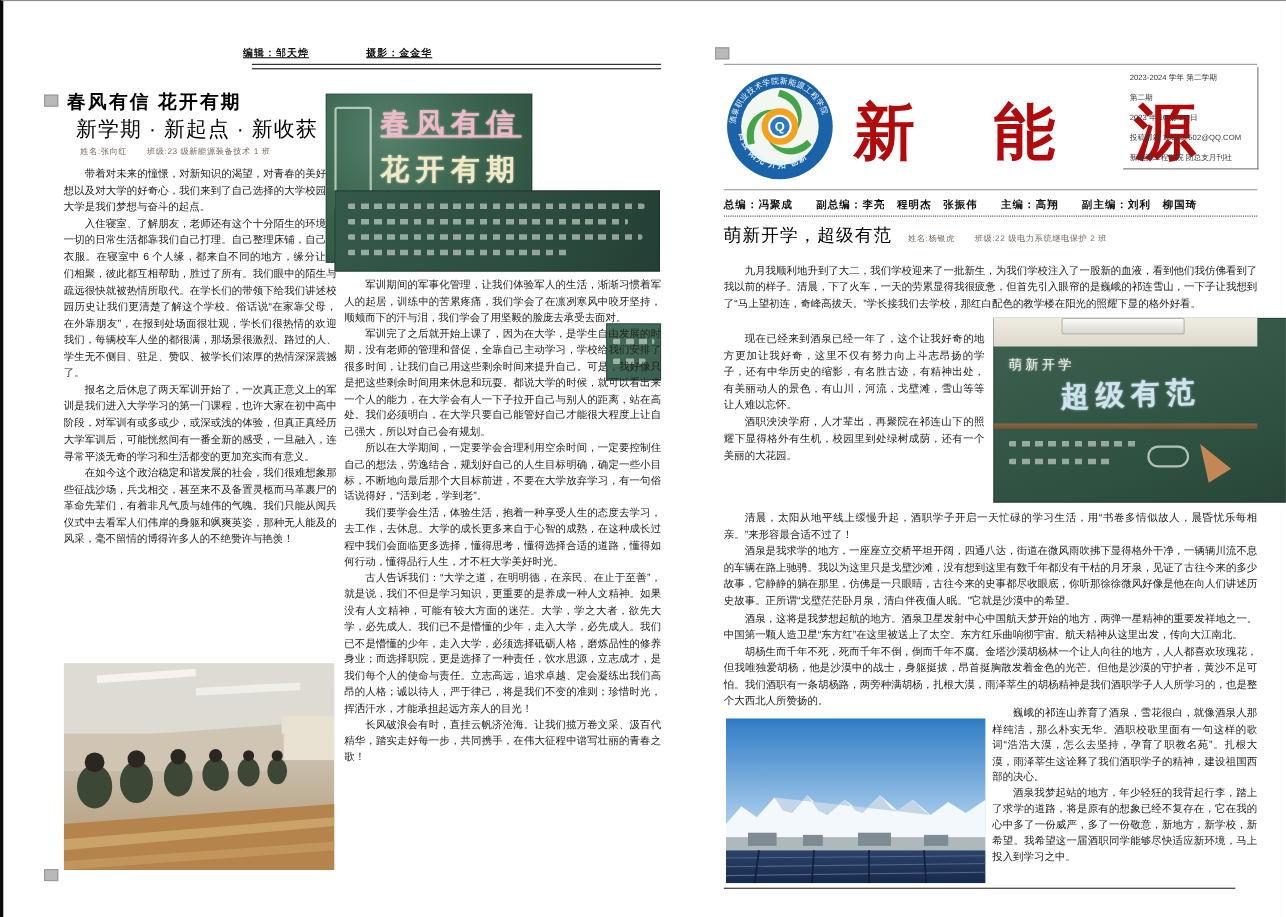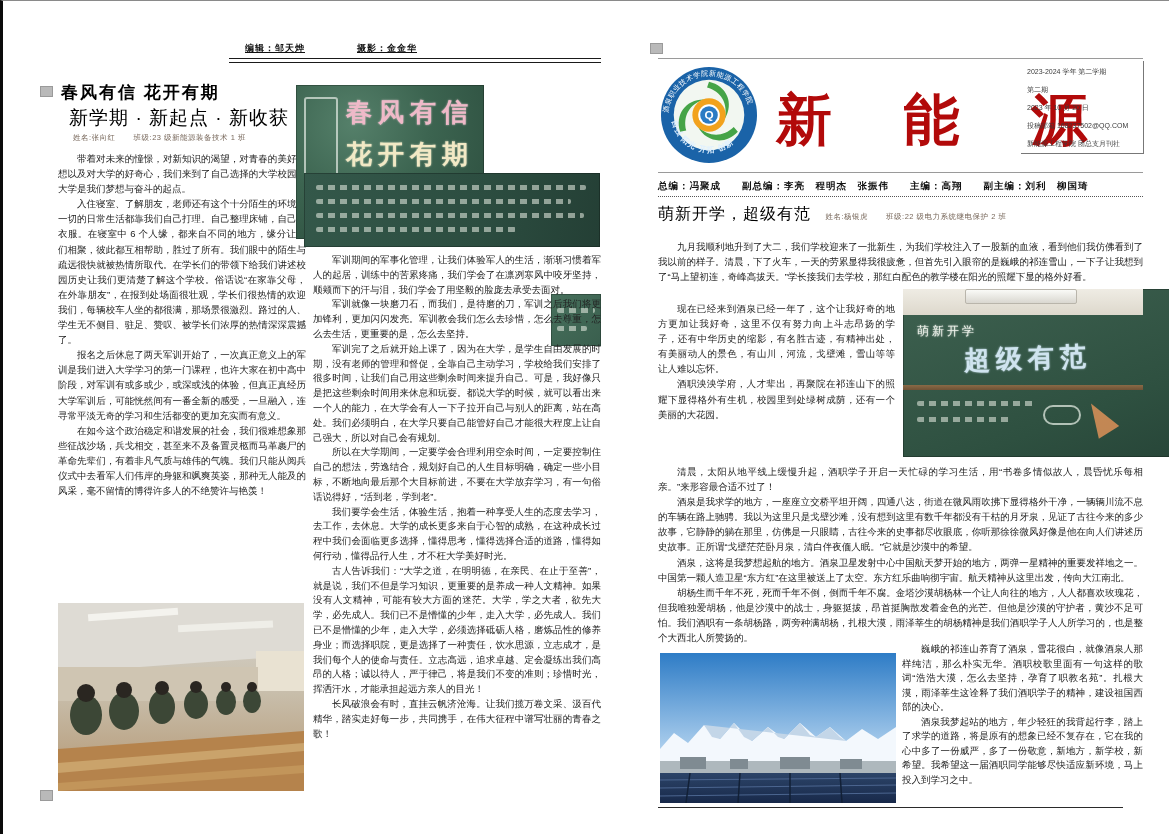--- a/index.html
+++ b/index.html
@@ -48,21 +48,21 @@
   .thin-rule{border-top:1px solid #2a2a2a;}
 </style>
 </head>
 <body>
 
 <div id="canvas">
 
   <div class="abs marker" style="left:37px;top:85px;"></div>
   <div class="abs marker" style="left:37px;top:789px;"></div>
 
-  <div class="abs lp-header" style="left:242px;top:41px;">
+  <div class="abs lp-header" style="left:218px;top:41px;">
     <span>编辑：邹天烨</span><span class="gap"></span><span>摄影：金金华</span>
   </div>
   <div class="abs double-rule" style="left:226px;top:57px;width:372px;"></div>
 
   <div class="abs lp-title" style="left:58px;top:80px;width:238px;">春风有信 花开有期</div>
   <div class="abs lp-subtitle" style="left:48px;top:104px;width:256px;">新学期 ·  新起点 · 新收获</div>
   <div class="abs byline" style="left:70px;top:132px;width:240px;">
     <span>姓名:张向红</span><span class="sp"></span><span>班级:23 级新能源装备技术 1 班</span>
   </div>
 
@@ -104,41 +104,40 @@
           <circle cx="168" cy="84" r="5"></circle>
           <circle cx="194" cy="84" r="5"></circle>
       </g>
       <polygon points="0,188 246,188 246,128 0,146" fill="#b5834c"></polygon>
       <polygon points="0,160 246,140 246,148 0,170" fill="#caa36b"></polygon>
       <polygon points="0,180 246,162 246,170 0,188" fill="#c2955a"></polygon>
     </svg>
   </div>
 
   <div class="abs board board-a" style="left:293px;top:84px;width:188px;height:154px;">
-    <div class="abs chalk-big chalk-pink" style="left:44px;top:10px;width:140px;font-size:26px;">春风有信</div>
+    <div class="abs chalk-big chalk-pink" style="left:44px;top:10px;width:140px;font-size:26px;text-decoration:underline;">春风有信</div>
     <div class="abs chalk-big chalk-cream" style="left:44px;top:52px;width:140px;font-size:26px;">花开有期</div>
     <div class="abs chalk-small" style="left:10px;top:116px;width:168px;">新学期·新起点·新收获</div>
     <div class="abs" style="left:8px;top:12px;width:30px;height:90px;border:2px solid rgba(240,245,238,.65);border-radius:3px;"></div>
   </div>
 
   <div class="abs board board-b" style="left:301px;top:172px;width:296px;height:74px;">
     <div class="abs scribble" style="left:12px;top:12px;width:270px;"></div>
     <div class="abs scribble" style="left:12px;top:26px;width:255px;"></div>
     <div class="abs scribble" style="left:12px;top:40px;width:268px;"></div>
     <div class="abs scribble" style="left:12px;top:54px;width:200px;"></div>
   </div>
 
   <div class="abs board board-frag" style="left:548px;top:293px;width:50px;height:52px;">
     <div class="abs scribble" style="left:6px;top:14px;width:38px;"></div>
     <div class="abs scribble" style="left:6px;top:32px;width:30px;"></div>
   </div>
 
   <div class="abs bodycol col2" style="left:310px;top:252px;width:288px;">
     <p>军训期间的军事化管理，让我们体验军人的生活，渐渐习惯着军人的起居，训练中的苦累疼痛，我们学会了在凛冽寒风中咬牙坚持，顺颊而下的汗与泪，我们学会了用坚毅的脸庞去承受去面对。</p>
-    <p>军训就像一块磨刀石，而我们，是待磨的刀，军训之后我们将更加锋利，更加闪闪发亮。军训教会我们怎么去珍惜，怎么去尊重，怎么去生活，更重要的是，怎么去坚持。</p>
     <p>军训完了之后就开始上课了，因为在大学，是学生自由发展的时期，没有老师的管理和督促，全靠自己主动学习，学校给我们安排了很多时间，让我们自己用这些剩余时间来提升自己。可是，我好像只是把这些剩余时间用来休息和玩耍。都说大学的时候，就可以看出来一个人的能力，在大学会有人一下子拉开自己与别人的距离，站在高处。我们必须明白，在大学只要自己能管好自己才能很大程度上让自己强大，所以对自己会有规划。</p>
     <p>所以在大学期间，一定要学会合理利用空余时间，一定要控制住自己的想法，劳逸结合，规划好自己的人生目标明确，确定一些小目标，不断地向最后那个大目标前进，不要在大学放弃学习，有一句俗话说得好，“活到老，学到老”。</p>
     <p>我们要学会生活，体验生活，抱着一种享受人生的态度去学习，去工作，去休息。大学的成长更多来自于心智的成熟，在这种成长过程中我们会面临更多选择，懂得思考，懂得选择合适的道路，懂得如何行动，懂得品行人生，才不枉大学美好时光。</p>
     <p>古人告诉我们：“大学之道，在明明德，在亲民、在止于至善”，就是说，我们不但是学习知识，更重要的是养成一种人文精神。如果没有人文精神，可能有较大方面的迷茫。大学，学之大者，欲先大学，必先成人。我们已不是懵懂的少年，走入大学，必先成人。我们已不是懵懂的少年，走入大学，必须选择砥砺人格，磨炼品性的修养身业；而选择职院，更是选择了一种责任，饮水思源，立志成才，是我们每个人的使命与责任。立志高远，追求卓越、定会凝练出我们高昂的人格；诚以待人，严于律己，将是我们不变的准则；珍惜时光，挥洒汗水，才能承担起远方亲人的目光！</p>
     <p>长风破浪会有时，直挂云帆济沧海。让我们揽万卷文采、汲百代精华，踏实走好每一步，共同携手，在伟大征程中谱写壮丽的青春之歌！</p>
   </div>
 
   <div class="abs marker" style="left:647px;top:42px;"></div>
 
   <div class="abs masthead" style="left:655px;top:57px;width:485px;height:113px;">

